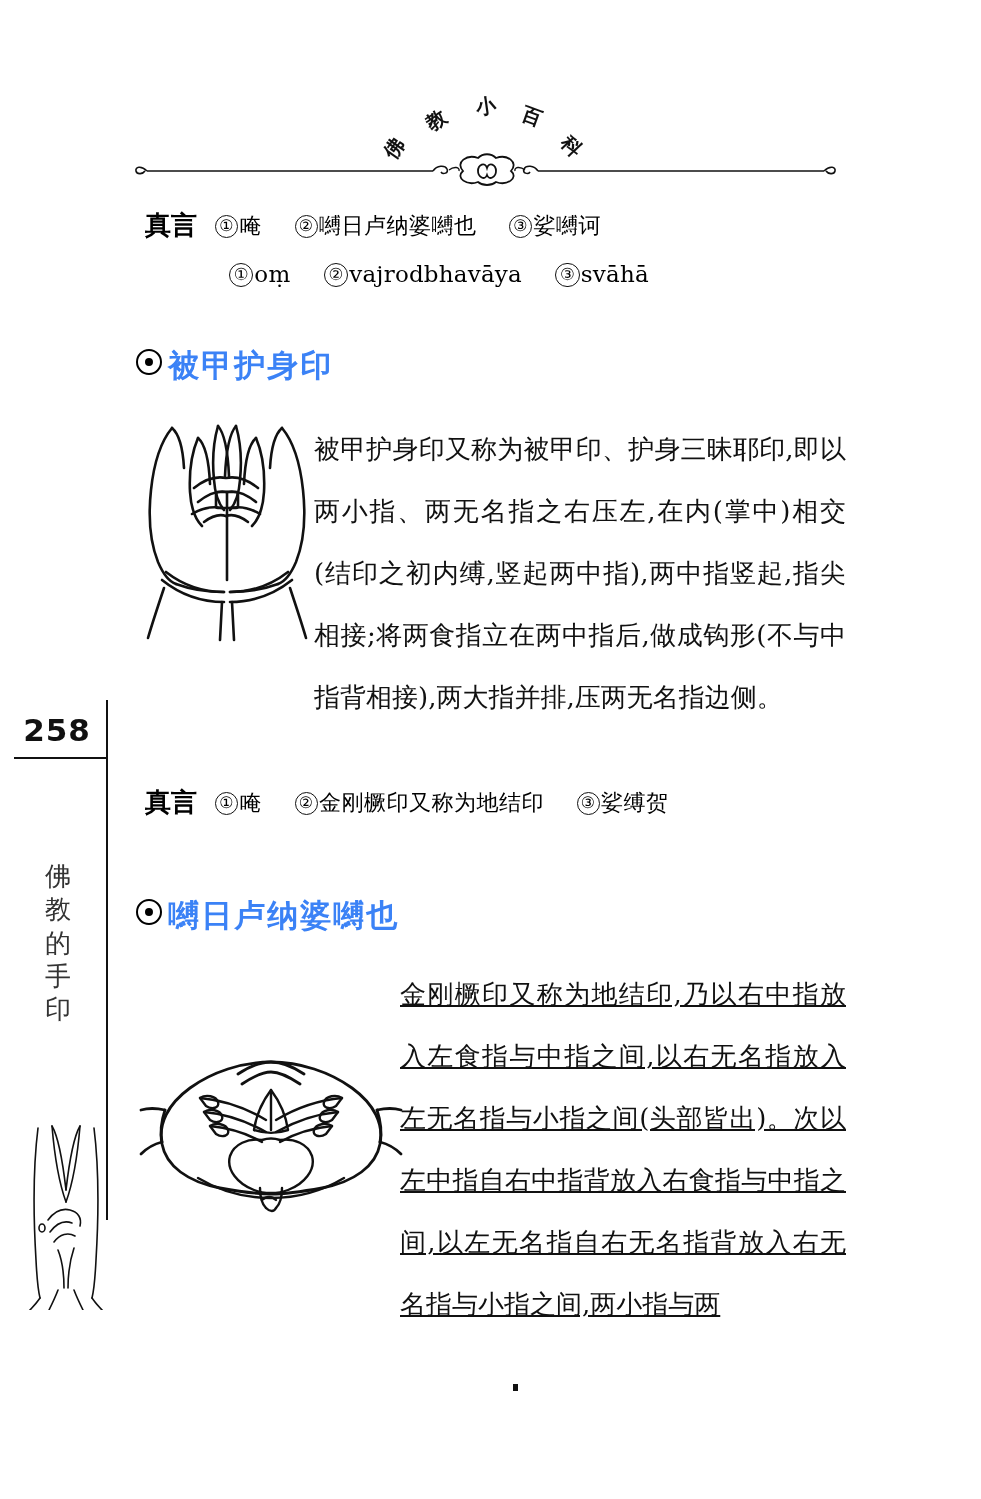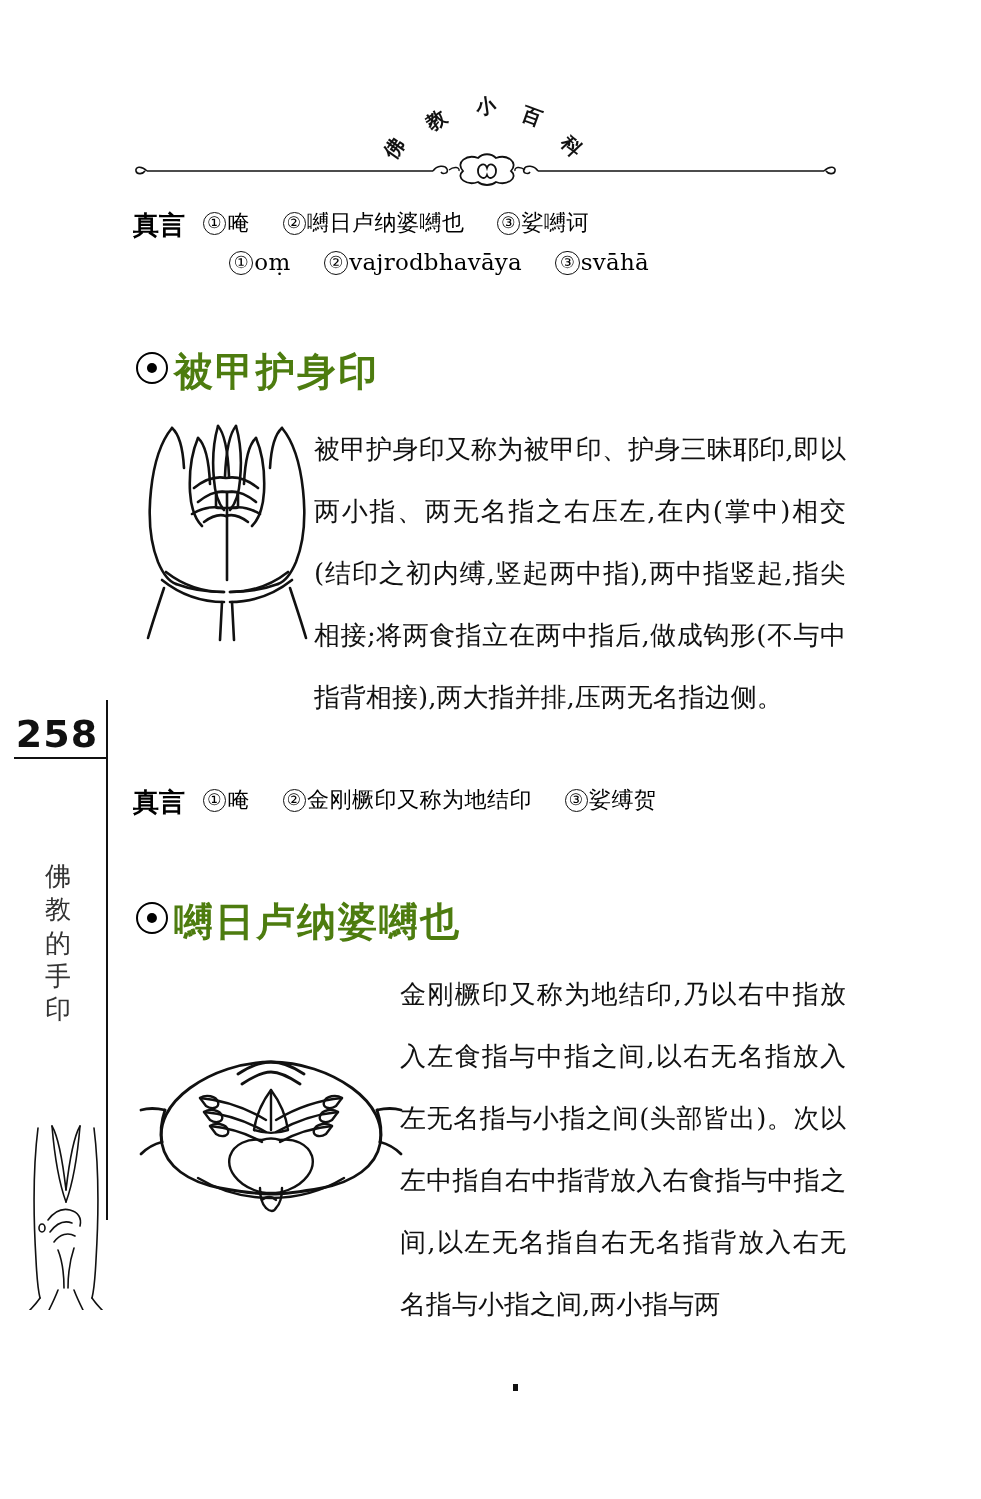--- a/index.html
+++ b/index.html
@@ -69,21 +69,21 @@
     background: #111;
   }
   .page-number {
     position: absolute;
     left: 14px;
     top: 712px;
     width: 86px;
     text-align: center;
     font-family: "DejaVu Sans", "Liberation Sans", sans-serif;
     font-weight: 700;
-    font-size: 38px;
+    font-size: 31px;
     letter-spacing: 1px;
     color: #111;
   }
   .vertical-title {
     position: absolute;
     left: 38px;
     top: 860px;
     width: 40px;
     font-family: "DejaVu Sans", "Liberation Sans", sans-serif;
     font-size: 26px;
@@ -102,36 +102,37 @@
   }
 
   
   .mantra {
     position: absolute;
     left: 133px;
     width: 740px;
   }
   .mantra .row {
     display: flex;
-    align-items: flex-start;
+    align-items: center;
     white-space: nowrap;
+    margin-left: 12px;
   }
   .mantra .label {
     font-family: "DejaVu Sans", "Liberation Sans", sans-serif;
     font-weight: 700;
     font-size: 26px;
     margin-right: 18px;
   }
   .mantra .cn-line {
     font-family: Liberation Sans, sans-serif;
     font-size: 22px;
     letter-spacing: 0.5px;
   }
   .mantra .tr-row {
-    margin-top: 6px;
+    margin-top: 18px;
     padding-left: 96px;
   }
   .mantra .tr-line {
     font-family: "DejaVu Serif", "Liberation Serif", serif;
     font-size: 23px;
     letter-spacing: 0.2px;
   }
   .num {
     display: inline-block;
     font-size: 0.72em;
@@ -146,23 +147,23 @@
   }
   .seg { margin-right: 26px; }
   .seg:last-child { margin-right: 0; }
 
   
   .section-heading {
     position: absolute;
     left: 136px;
     font-family: "DejaVu Sans", "Liberation Sans", sans-serif;
     font-weight: 700;
-    font-size: 39px;
+    font-size: 31px;
     letter-spacing: 2px;
-    color: #4d7c0f;
+    color: #3b82f6;
     white-space: nowrap;
   }
   .section-heading .bullet {
     display: inline-block;
     width: 0.72em;
     height: 0.72em;
     border: 2px solid #000;
     border-radius: 50%;
     position: relative;
     margin-right: 6px;
@@ -196,20 +197,21 @@
   #para-koucheng {
     left: 133px;
     top: 700px;
     width: 712px;
     text-indent: 2em;
   }
   #para-jingang {
     left: 400px;
     top: 963px;
     width: 446px;
+    text-decoration: underline;
   }
 
   
   .figure {
     position: absolute;
   }
   #fig-beijia { left: 132px; top: 410px; width: 190px; height: 232px; }
   #fig-jingang { left: 138px; top: 1038px; width: 266px; height: 186px; }
 
   .footer-dot {

